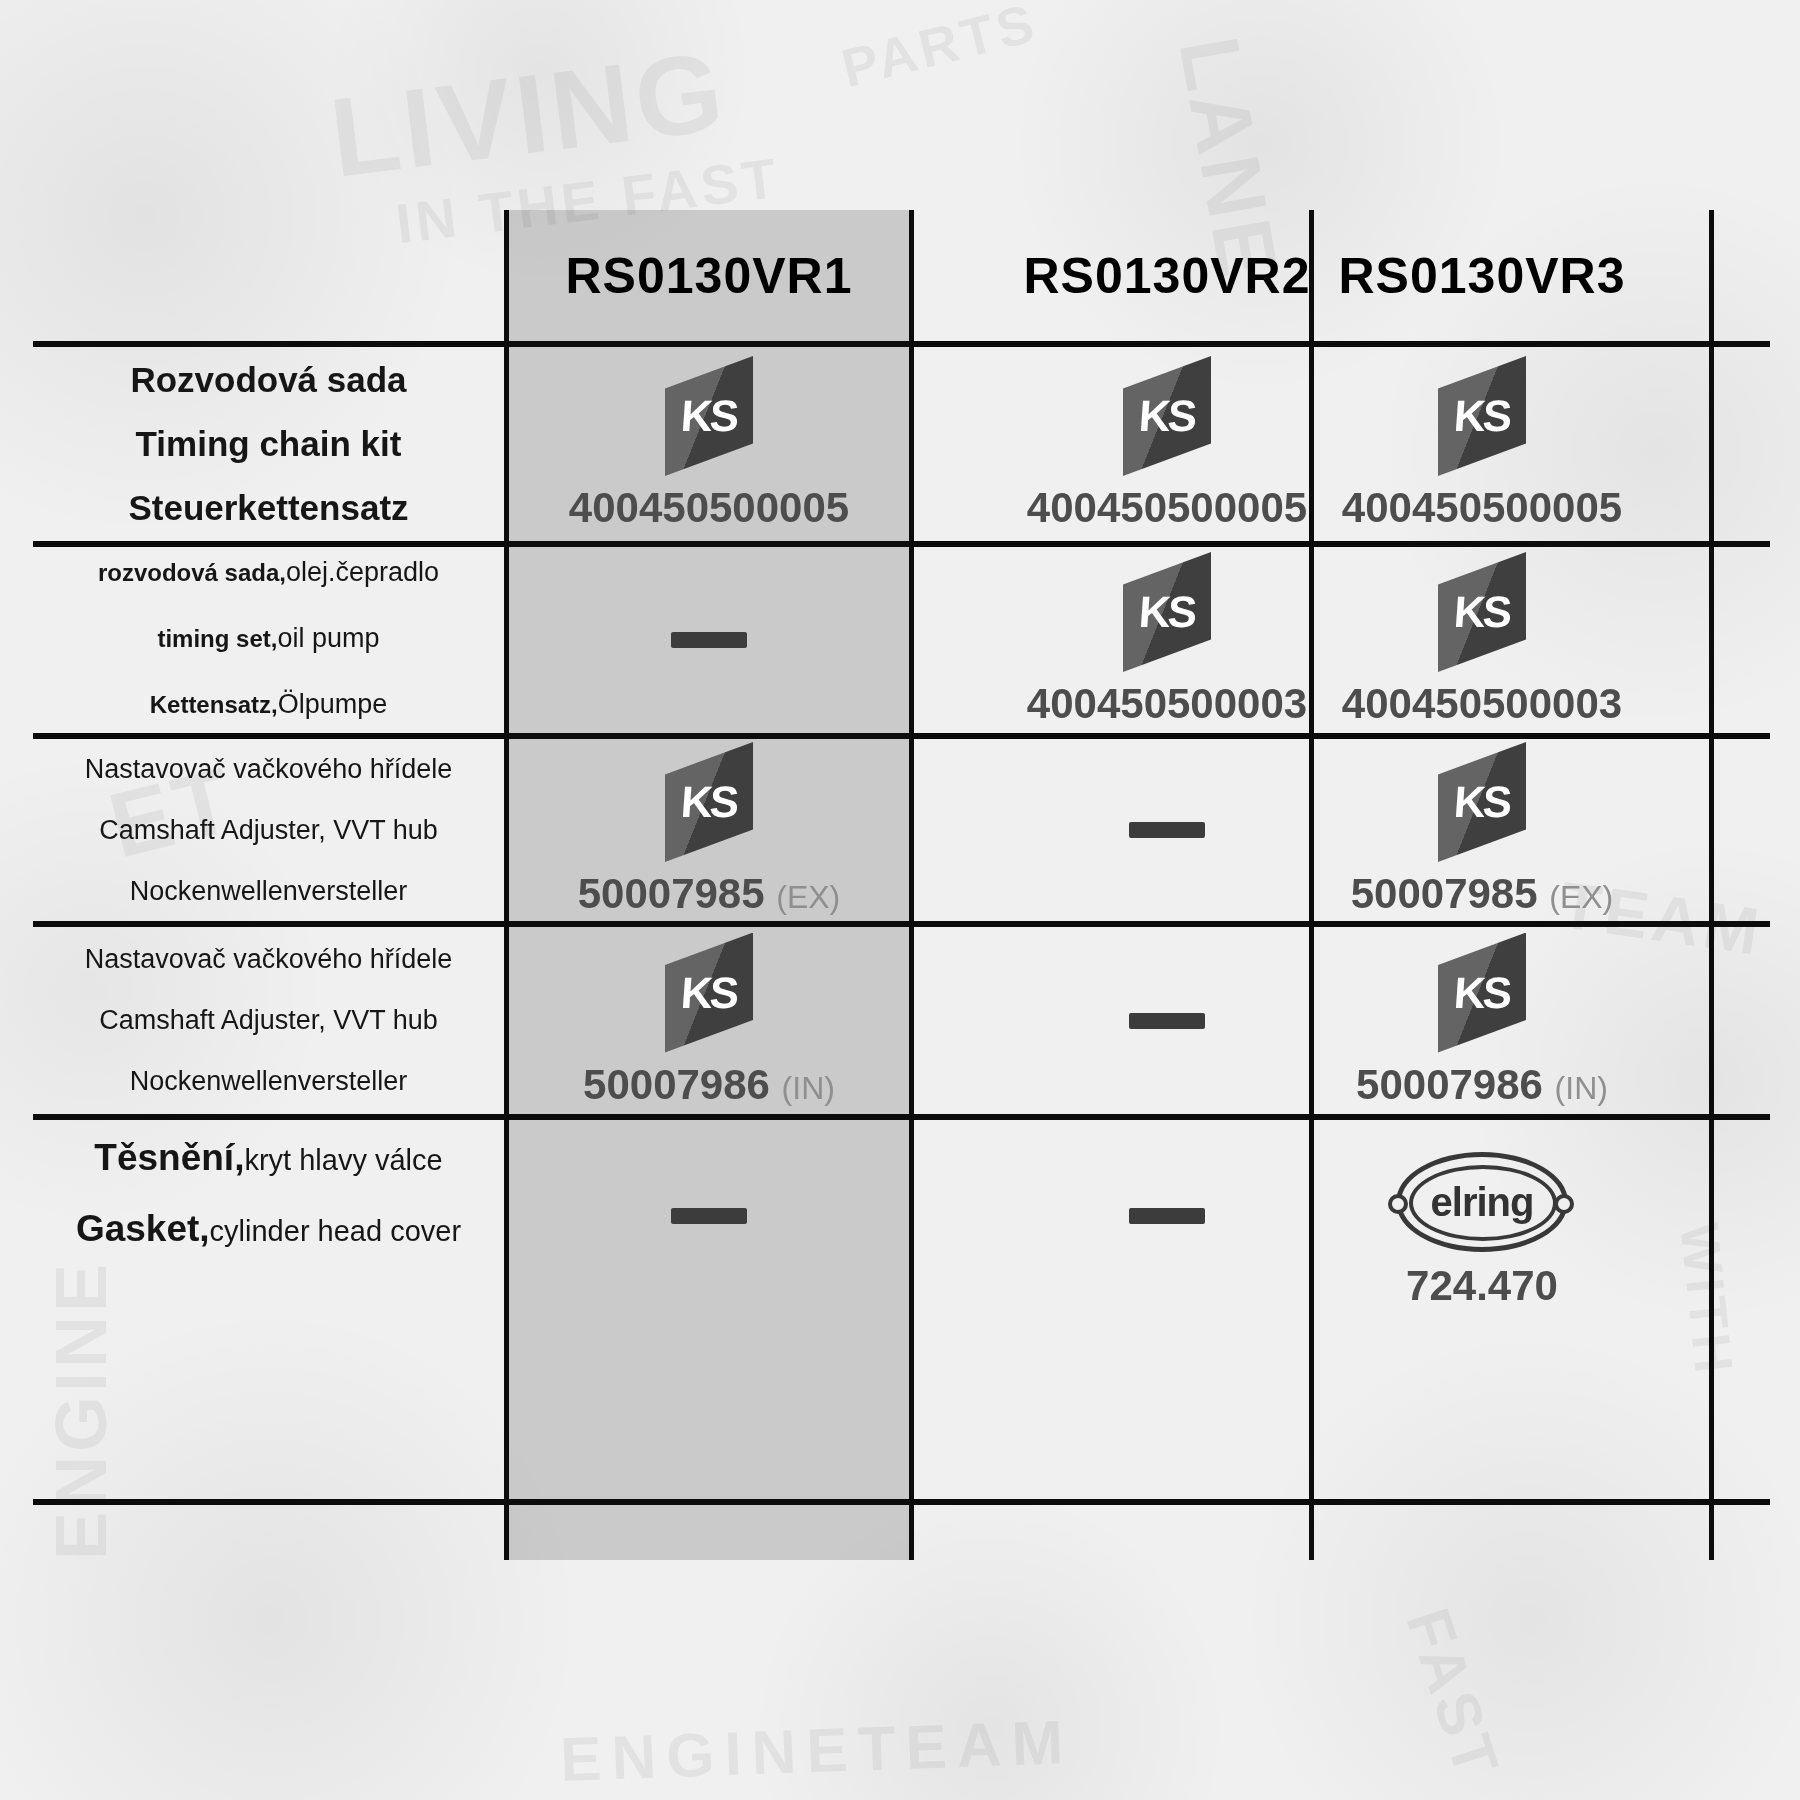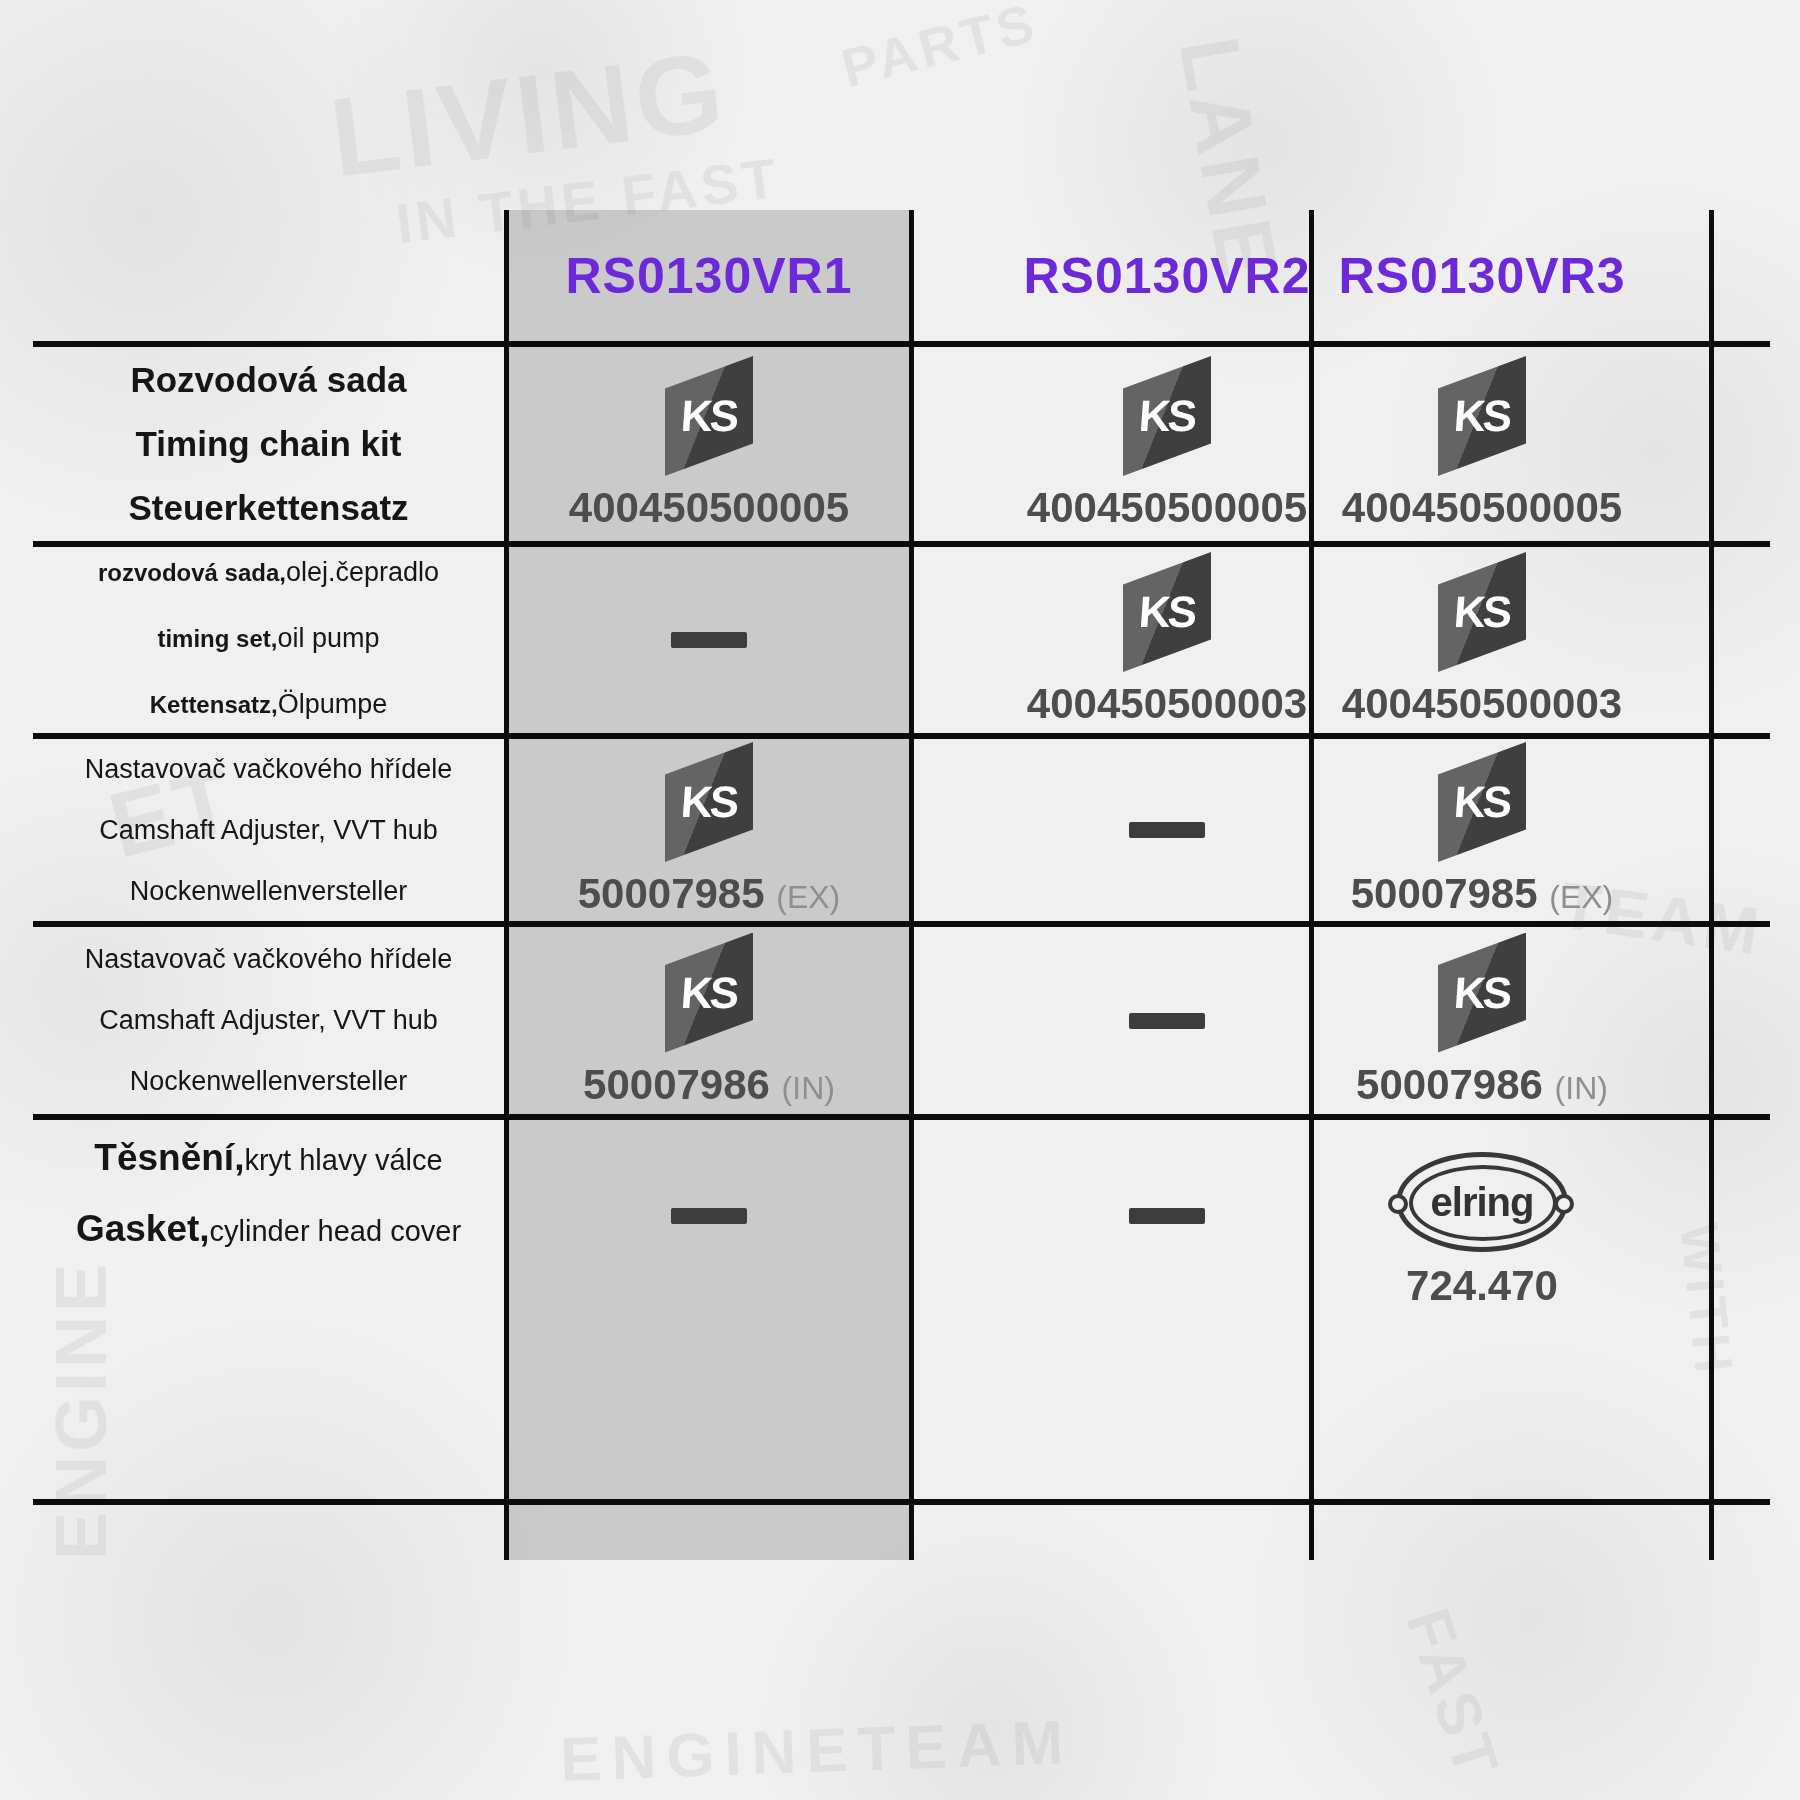--- a/index.html
+++ b/index.html
@@ -46,21 +46,21 @@
   .c1{left:509px;width:400px;}
   .c2{left:954px;width:426px;}
   .c3{left:1314px;width:336px;}
   .rh{top:210px;height:131px;}
   .r1{top:347px;height:194px;}
   .r2{top:547px;height:186px;}
   .r3{top:739px;height:182px;}
   .r4{top:927px;height:187px;}
   .r5{top:1120px;height:379px;justify-content:flex-start;}
 
-  .head span{font-size:50px;font-weight:800;color:#6d28d9;letter-spacing:1px;}
+  .head span{font-size:50px;font-weight:800;color:#000000;letter-spacing:1px;}
 
   .line{white-space:nowrap;color:#161616;}
   .r1.lab .line{font-size:35px;font-weight:600;line-height:64px;}
   .r2.lab .line{line-height:63px;}
   .r2.lab .b{font-size:24px;font-weight:700;}
   .r2.lab .rr{font-size:27px;font-weight:400;}
   .r3.lab .line,.r4.lab .line{font-size:27px;font-weight:400;line-height:61px;}
   .r5.lab{padding-top:6px;}
   .r5.lab .line{line-height:64px;}
   .r5.lab .b{font-size:37px;font-weight:700;}

